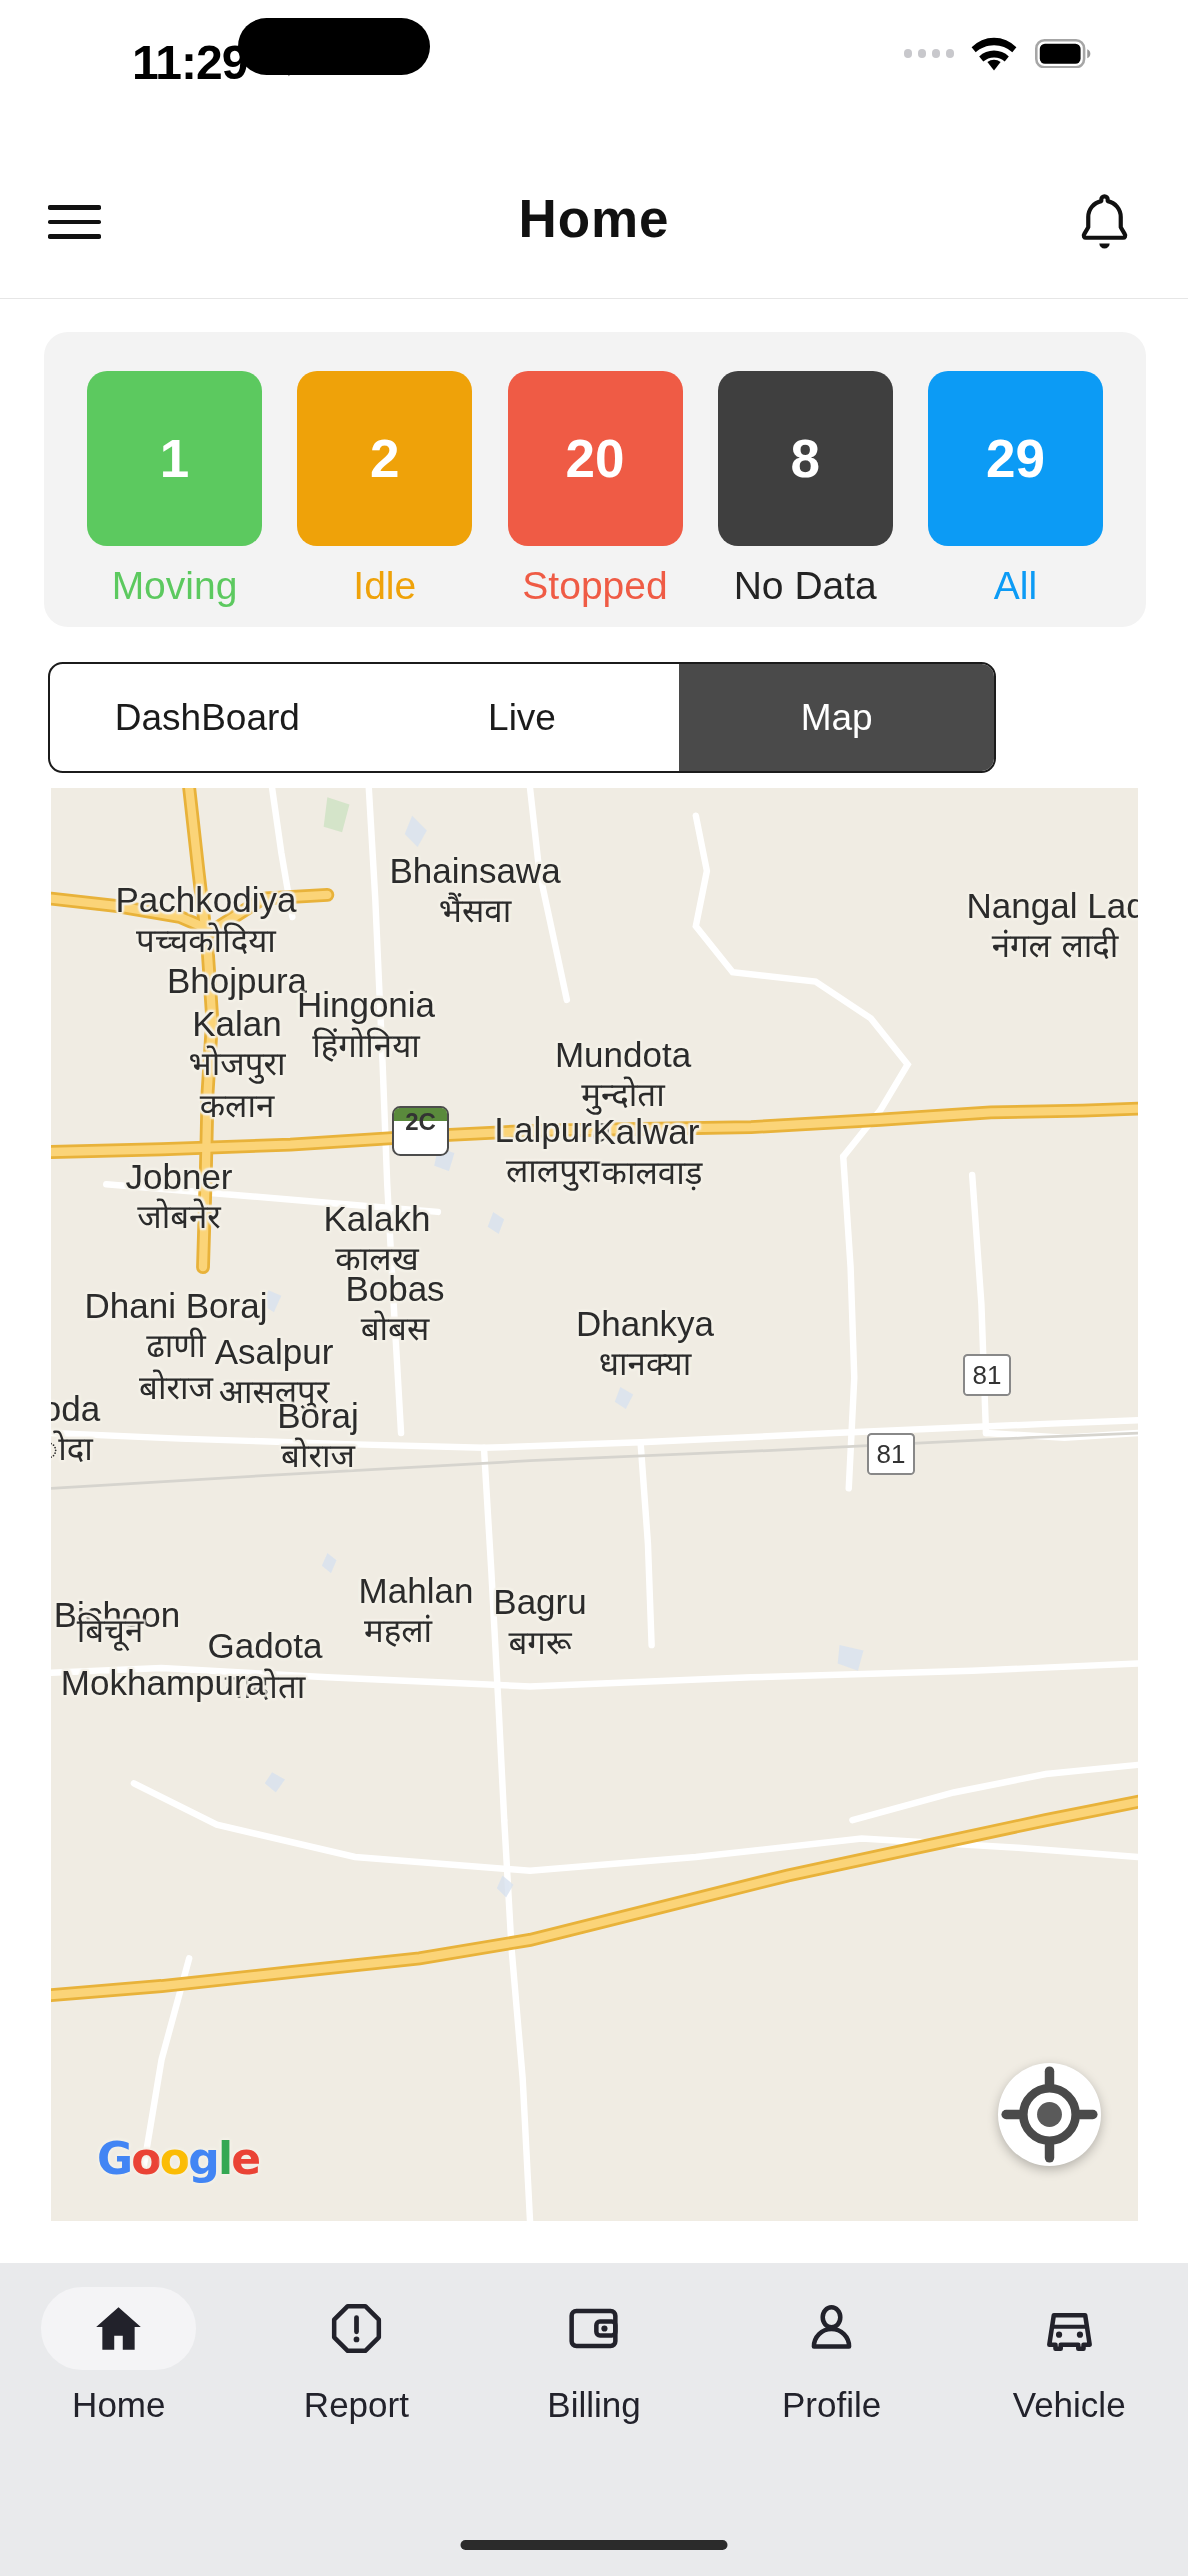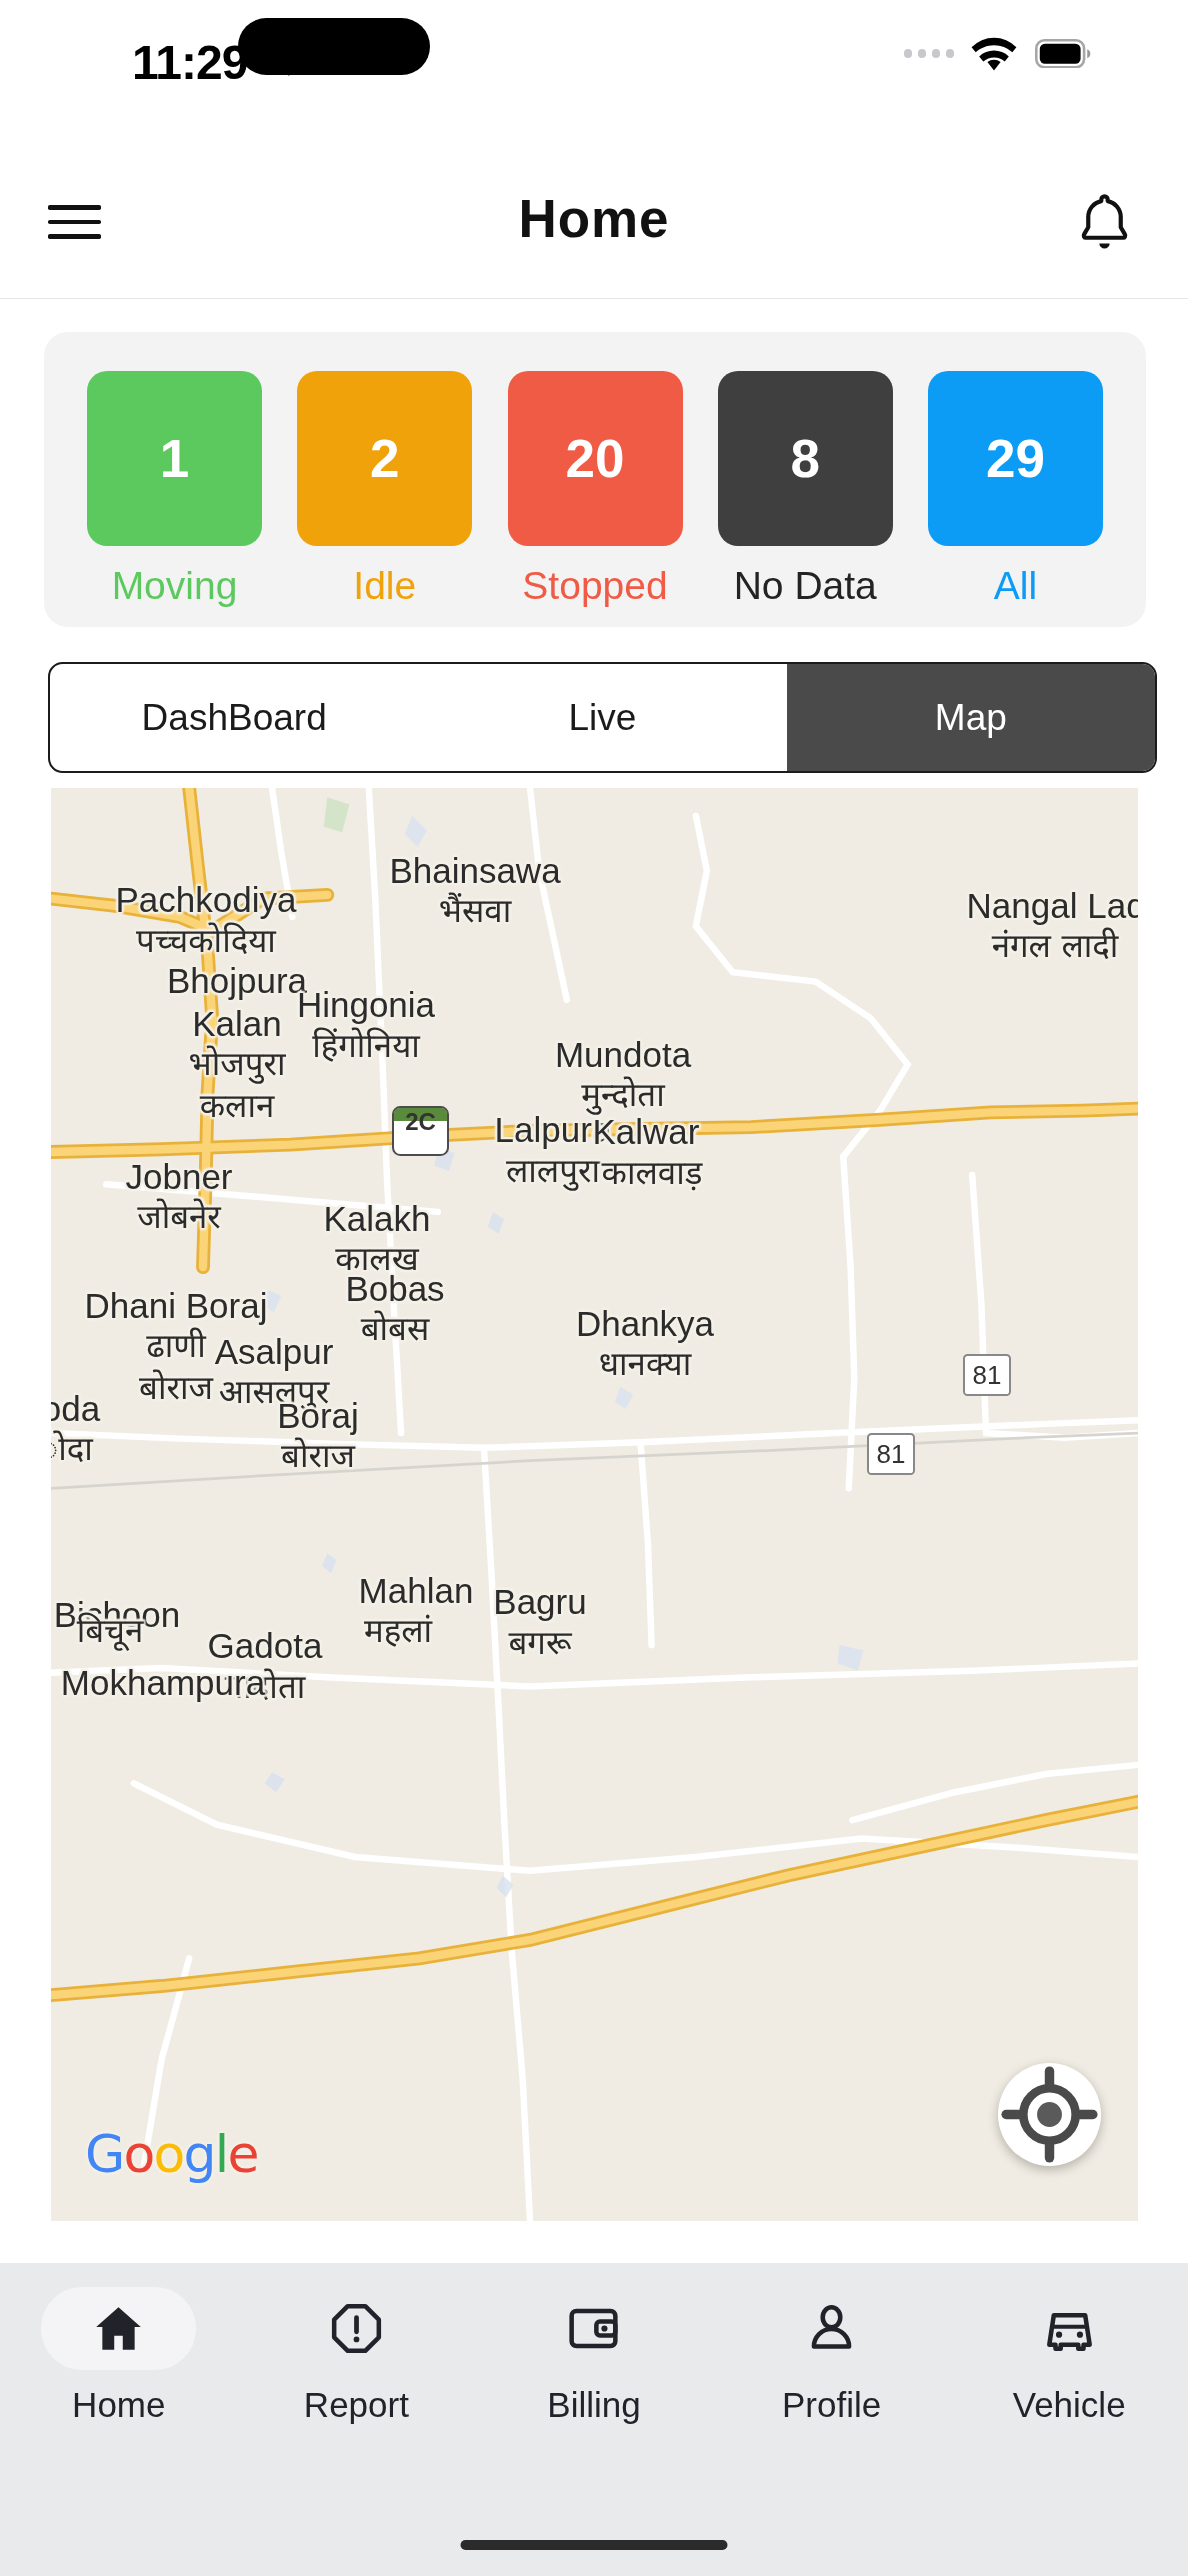--- a/index.html
+++ b/index.html
@@ -56,21 +56,21 @@
   .card{ width:175px; display:flex; flex-direction:column; align-items:center; cursor:pointer; }
   .card .tile{
     width:175px; height:175px; border-radius:20px;
     display:flex; align-items:center; justify-content:center;
     color:#fff; font-size:53px; font-weight:700;
   }
   .card .lbl{ margin-top:18.4px; font-size:39px; font-weight:400; }
 
   
   .tabs{
-    position:absolute; top:662px; left:48px; width:1109px; height:111px;
+    position:absolute; top:662px; left:48px; width:948px; height:111px;
     border:2.8px solid #1b1b1b; border-radius:14.7px; overflow:hidden;
     display:flex; z-index:20; background:#fff;
   }
   .tab{
     flex:1; display:flex; align-items:center; justify-content:center;
     font-size:37px; color:#1b1b1b; cursor:pointer; height:100%;
   }
   .tab.active{ background:#4a4a4a; color:#fff; }
 
   
@@ -98,22 +98,22 @@
     background:#5a8a3c; border-radius:5.5px 5.5px 0 0;
   }
   .shield span{ position:relative; z-index:2; }
   .hwy-box{
     position:absolute; width:48px; height:42px; background:#fff;
     border:2.8px solid #888; border-radius:4.6px;
     display:flex; align-items:center; justify-content:center;
     font-size:26px; color:#333; font-weight:500;
   }
   .gmaps-logo{
-    position:absolute; left:34px; bottom:37px; font-size:52px;
-    font-weight:400; letter-spacing:-1.8px;
+    position:absolute; left:46px; bottom:37px; font-size:44px;
+    font-weight:700; letter-spacing:-1.8px;
     font-family:"DejaVu Sans", sans-serif;
     text-shadow: 1.8px 0 2.8px #f4f1e8, -1.8px 0 2.8px #f4f1e8, 0 1.8px 2.8px #f4f1e8, 0 -1.8px 2.8px #f4f1e8;
   }
   .g1{color:#4285F4}.g2{color:#EA4335}.g3{color:#FBBC05}.g4{color:#4285F4}.g5{color:#34A853}.g6{color:#EA4335}
   .fab{
     position:absolute; right:37px; bottom:55px; width:103px; height:103px;
     border-radius:50%; background:#fff; box-shadow:0 3.7px 11px rgba(0,0,0,.25);
     display:flex; align-items:center; justify-content:center; cursor:pointer; z-index:12;
   }
 

